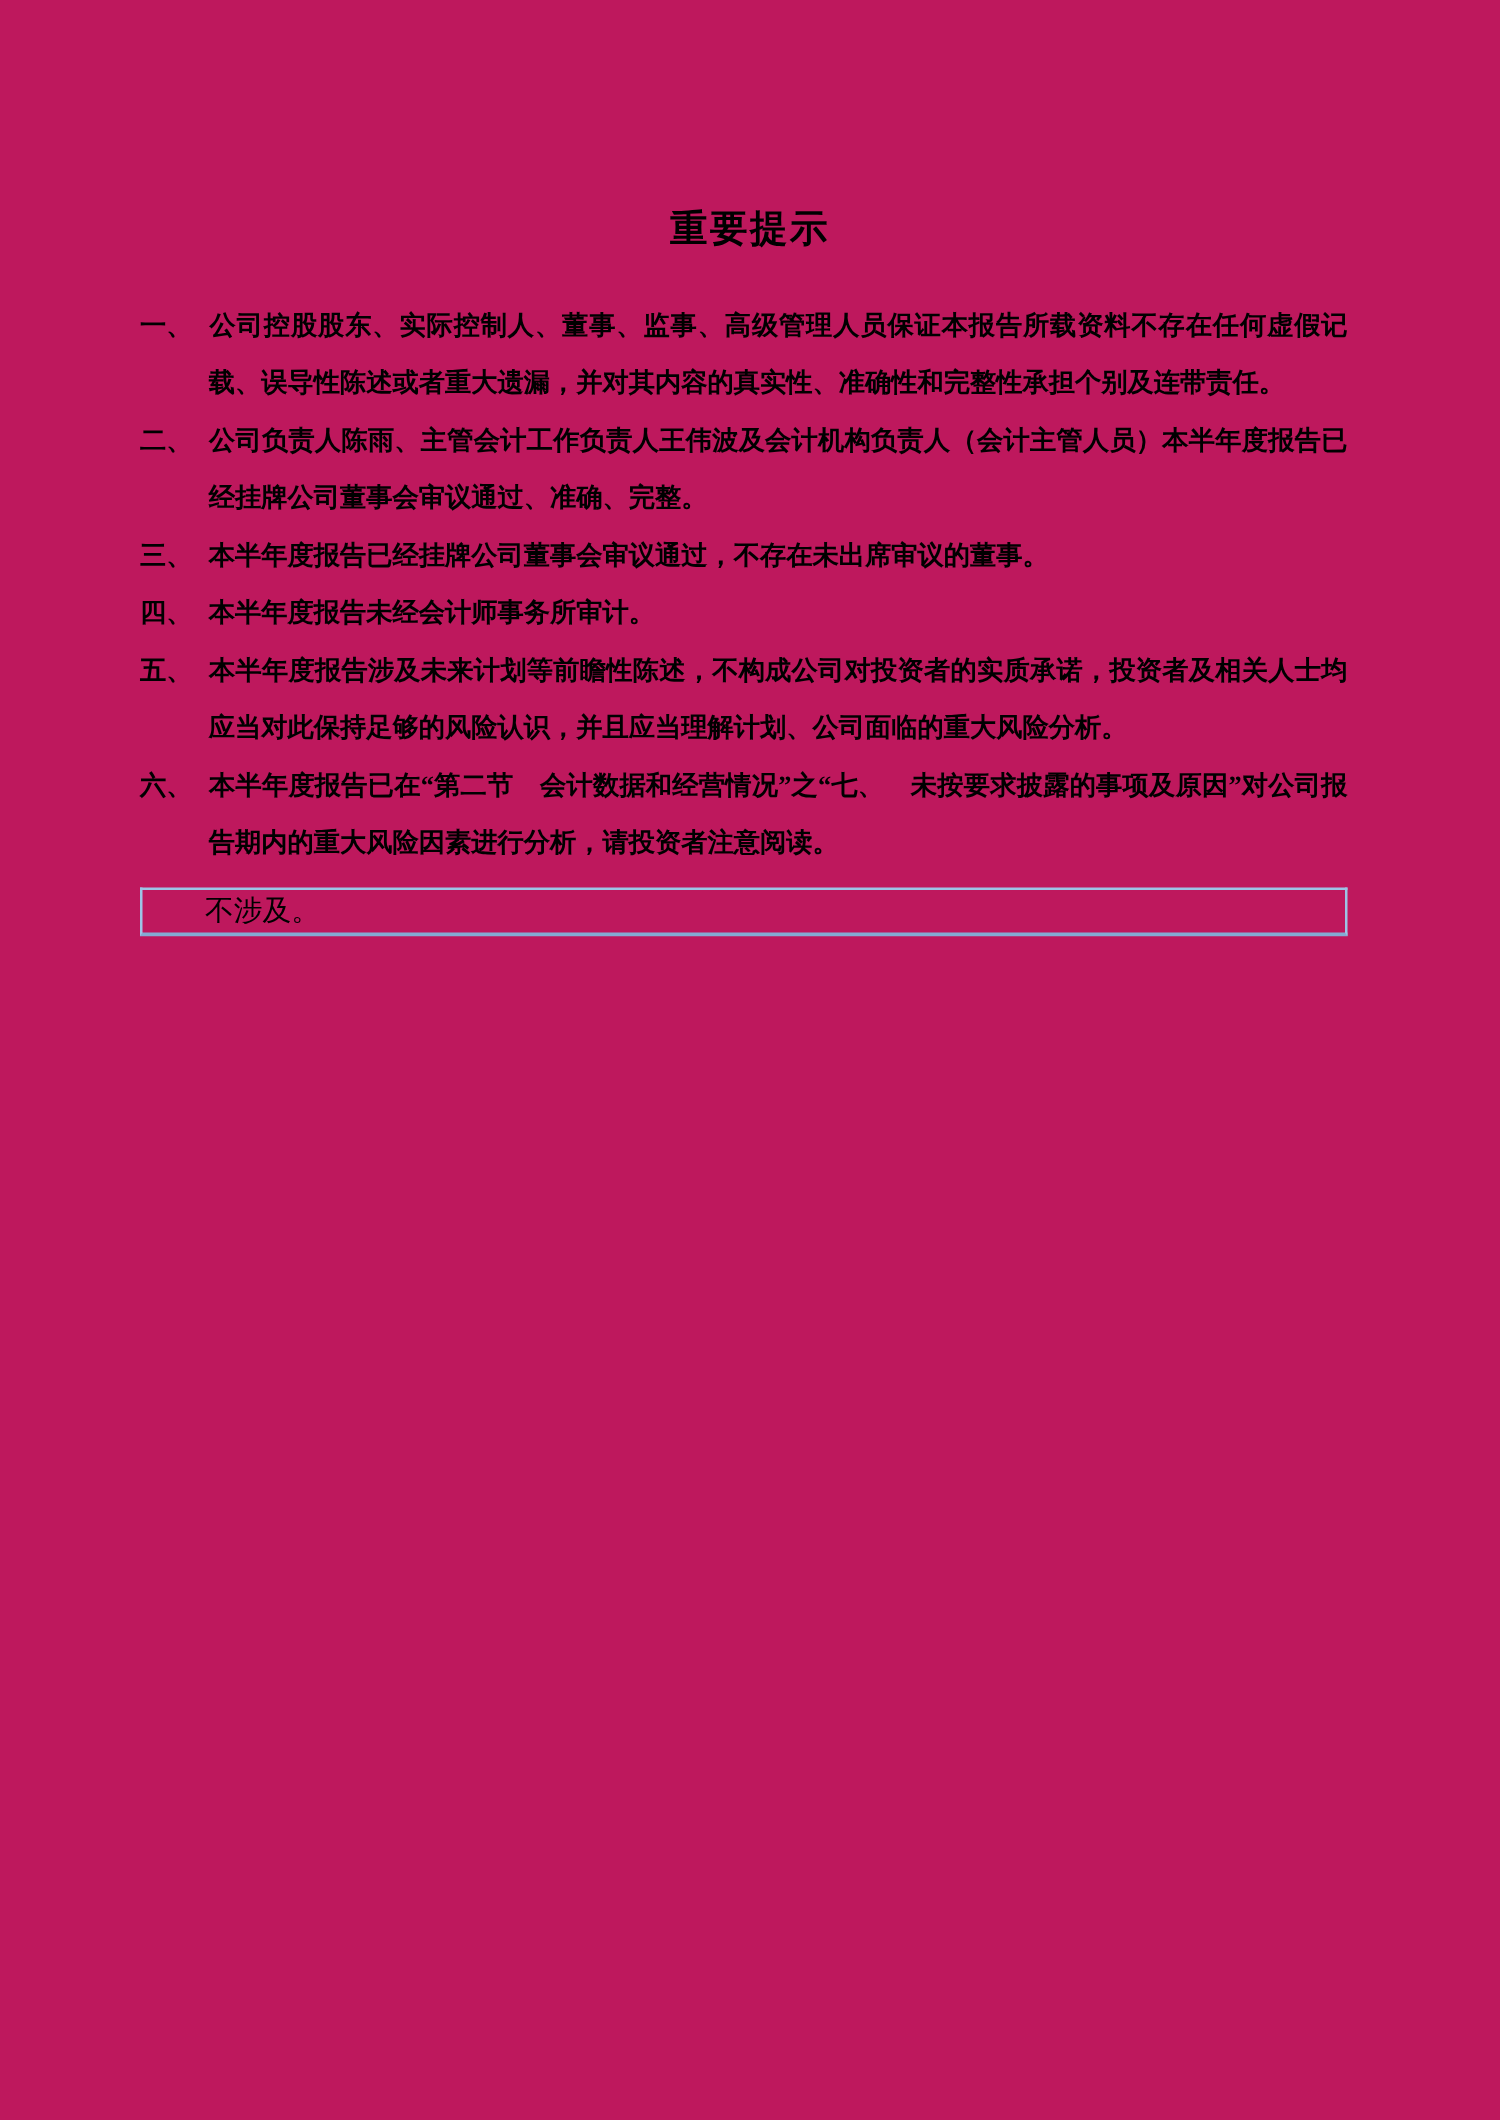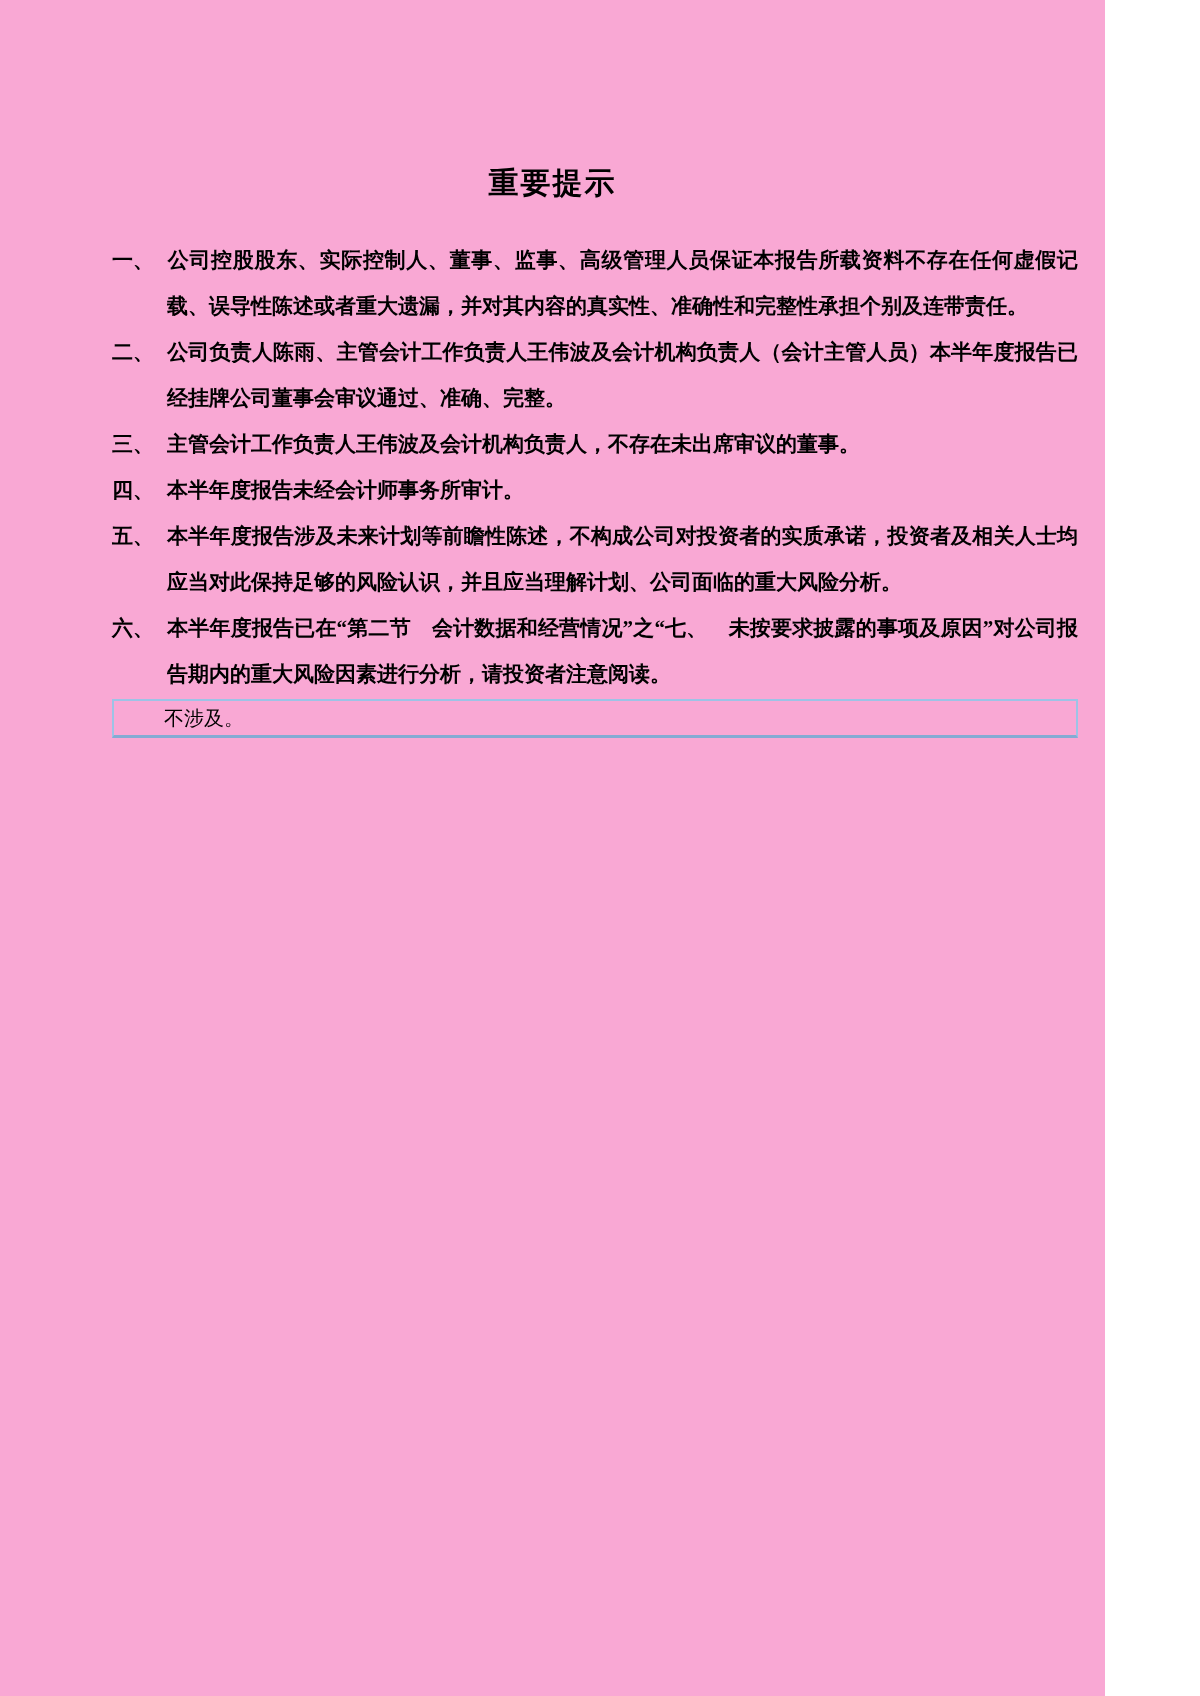--- a/index.html
+++ b/index.html
@@ -1,20 +1,20 @@
 <!DOCTYPE html>
 <html lang="zh"><head>
 <meta charset="utf-8">
 <style>
   html, body { margin: 0; padding: 0; background: #ffffff; }
   .page {
     position: relative;
-    width: 1105px;
+    width: 1200px;
     height: 1696px;
-    background: #f9a8d4;
+    background: #be185d;
     color: #000000;
     overflow: hidden;
   }
   .doc-title {
     position: absolute;
     top: 163px;
     left: 0;
     width: 100%;
     text-align: center;
     font-family: "Liberation Sans", "DejaVu Sans", sans-serif;
@@ -41,26 +41,26 @@
     text-indent: -55px;
   }
   .item .marker {
     display: inline-block;
     width: 55px;
     text-indent: 0;
   }
   .note-box {
     box-sizing: border-box;
     width: 100%;
-    margin-top: 2px;
+    margin-top: 13px;
     border: 2px solid #9dc3e6;
     border-bottom: 3px solid #84abd3;
     padding: 2px 12px 2px 50px;
     font-weight: normal;
-    font-size: 20px;
+    font-size: 23px;
     line-height: 30px;
   }
 </style>
 </head>
 <body>
 
 <div class="page">
 
   <div class="doc-title">重要提示</div>
 
@@ -68,21 +68,21 @@
 
     <div class="item">
       <span class="marker">一、</span><span>公司控股股东、实际控制人、董事、监事、高级管理人员保证本报告所载资料不存在任何虚假记载、误导性陈述或者重大遗漏，并对其内容的真实性、准确性和完整性承担个别及连带责任。</span>
     </div>
 
     <div class="item">
       <span class="marker">二、</span><span>公司负责人陈雨、主管会计工作负责人王伟波及会计机构负责人（会计主管人员）本半年度报告已经挂牌公司董事会审议通过、准确、完整。</span>
     </div>
 
     <div class="item">
-      <span class="marker">三、</span><span>主管会计工作负责人王伟波及会计机构负责人，不存在未出席审议的董事。</span>
+      <span class="marker">三、</span><span>本半年度报告已经挂牌公司董事会审议通过，不存在未出席审议的董事。</span>
     </div>
 
     <div class="item">
       <span class="marker">四、</span><span>本半年度报告未经会计师事务所审计。</span>
     </div>
 
     <div class="item">
       <span class="marker">五、</span><span>本半年度报告涉及未来计划等前瞻性陈述，不构成公司对投资者的实质承诺，投资者及相关人士均应当对此保持足够的风险认识，并且应当理解计划、公司面临的重大风险分析。</span>
     </div>
 

